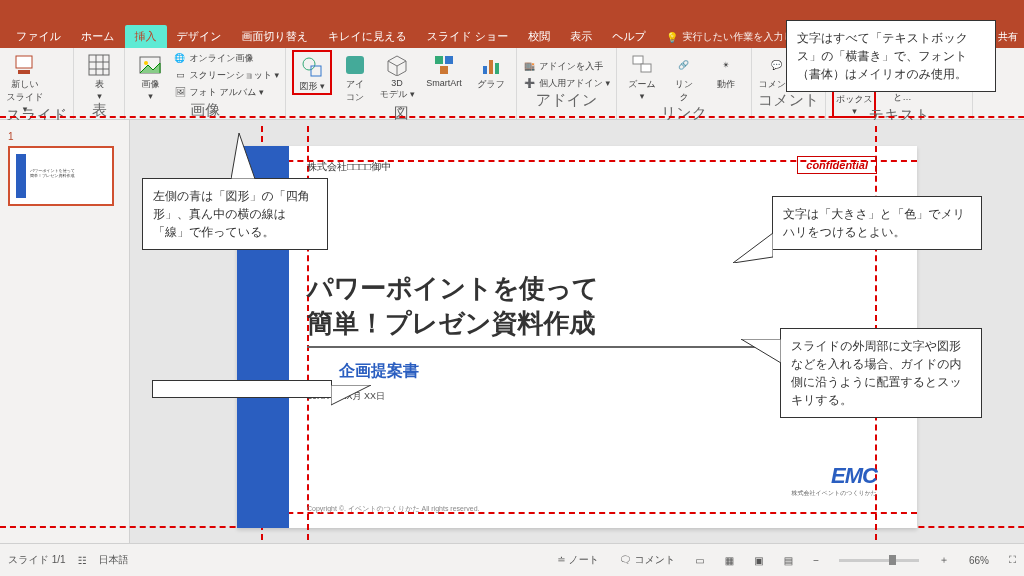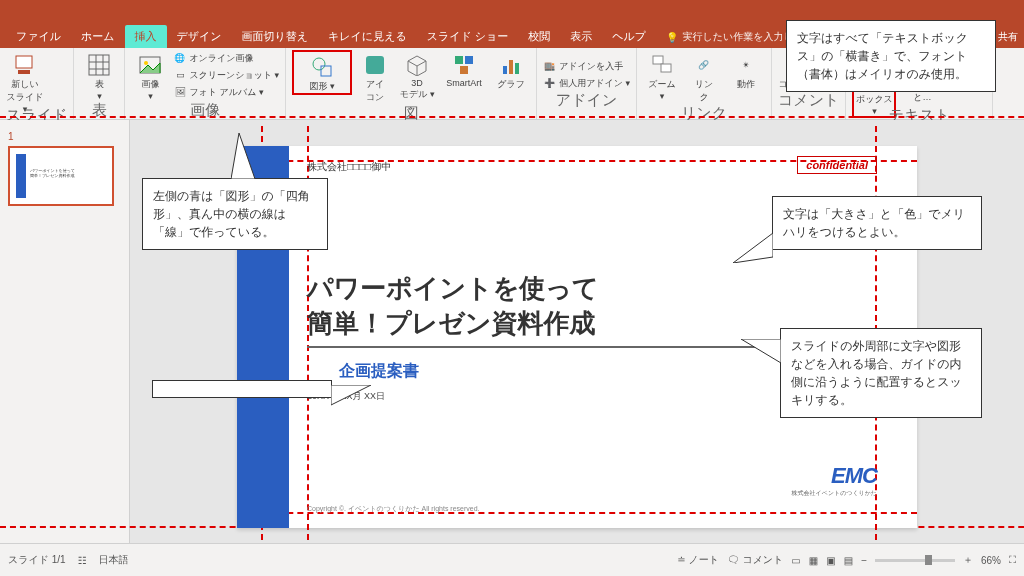--- a/index.html
+++ b/index.html
@@ -49,21 +49,21 @@
 .copyright { position: absolute; left: 70px; bottom: 14px; font-size: 7px; color: #888; }
 .logo { position: absolute; right: 40px; bottom: 30px; text-align: right; }
 .logo .big { font-size: 22px; font-weight: 900; color: #2a5ec0; font-style: italic; letter-spacing: -1px; }
 .logo .small { font-size: 6px; color: #666; }
 
 
 .callout { position: absolute; background: #fff; border: 1px solid #333; padding: 8px 10px; font-size: 12px; line-height: 1.5; color: #333; z-index: 50; }
 
 
 .statusbar { position: absolute; bottom: 0; left: 0; right: 0; height: 22px; background: #f3f2f1; border-top: 1px solid #d0d0d0; display: flex; align-items: center; padding: 16px 8px; font-size: 10px; color: #555; gap: 12px; }
-.statusbar .right { margin-left: auto; display: flex; align-items: center; gap: 8px; }
+.statusbar .right { margin-left: auto; display: flex; align-items: center; gap: 20px; }
 .zoom-slider { width: 80px; height: 3px; background: #ccc; position: relative; }
 .zoom-thumb { position: absolute; width: 7px; height: 10px; background: #888; top: -4px; left: 50px; }
 
 svg { display: block; }
 </style>
 </head>
 <body>
 
 <div class="titlebar"></div>
 
@@ -147,21 +147,21 @@
             <span class="ico">🖼</span>
             <span>フォト アルバム ▾</span>
           </div>
       </div>
     </div>
     <div class="ribbon-group-label">画像</div>
   </div>
 
   <div class="ribbon-group">
     <div class="ribbon-buttons">
-      <div class="rbtn highlight-red" style="width:60px">
+      <div class="rbtn highlight-red" style="width:40px">
         <span class="ico">
             <svg width="22" height="22">
               <circle cx="8" cy="8" r="6" fill="none" stroke="#3a7"></circle>
               <rect x="10" y="10" width="10" height="10" fill="none" stroke="#37c"></rect>
             </svg>
           </span>
         <span style="white-space:pre-line">図形 ▾</span>
       </div>
       <div class="rbtn">
         <span class="ico">

